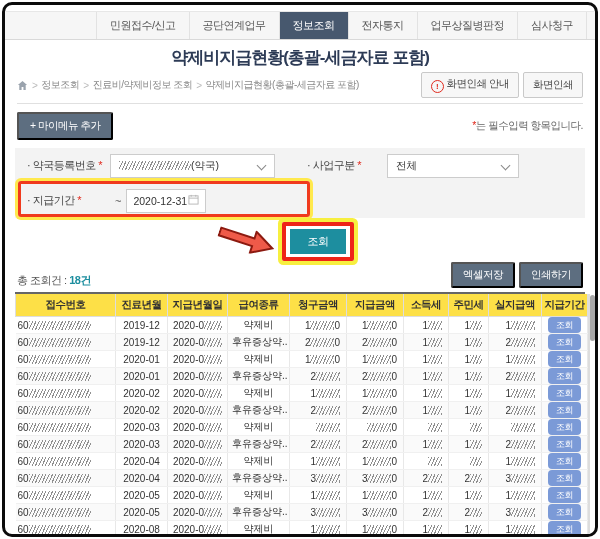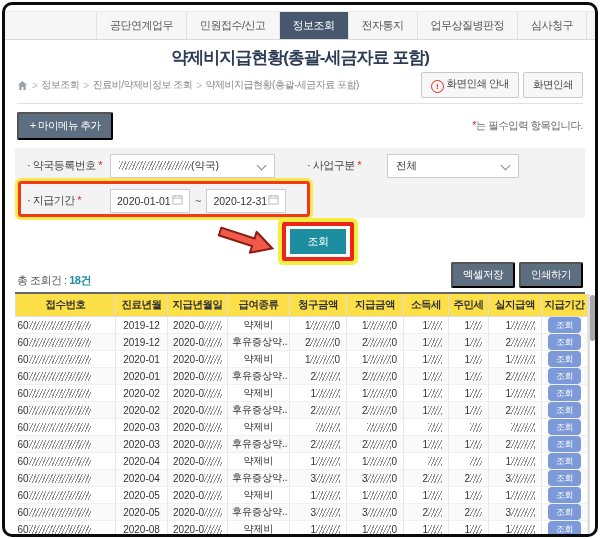--- a/index.html
+++ b/index.html
@@ -70,22 +70,22 @@
   .rowbtn{display:inline-block;background:#7b9ad7;color:#fff;font-size:9px;padding:1.5px 8px;border-radius:4px;cursor:pointer;letter-spacing:-0.5px;}
   .vscroll{width:9px;background:#f3f3f3;border:1px solid #ddd;border-top:none;position:relative;box-sizing:border-box;}
   .vthumb{position:absolute;top:1px;left:1px;width:5px;height:46px;background:#a8a8a8;border-radius:3px;cursor:pointer;}
 </style>
 </head>
 <body>
 
 <div class="frame">
 
   <div class="tabbar">
+    <div class="tab">민원접수/신고</div>
     <div class="tab">공단연계업무</div>
-    <div class="tab">민원접수/신고</div>
     <div class="tab active">정보조회</div>
     <div class="tab">전자통지</div>
     <div class="tab">업무상질병판정</div>
     <div class="tab">심사청구</div>
   </div>
 
   <div class="title">약제비지급현황(총괄-세금자료 포함)</div>
 
   <div class="crumbrow">
     <div class="crumb">
@@ -121,29 +121,20 @@
         <span class="caret"></span>
       </div>
       <div class="flabel2"><span>· 사업구분</span> <span class="red">*</span></div>
       <div class="fselect fselect2">
         <span>전체</span>
         <span class="caret"></span>
       </div>
     </div>
     <div class="frow">
       <div class="flabel"><span>· 지급기간</span> <span class="red">*</span></div>
-      <div class="dateinput">
-        <span>2020-01-01</span>
-        <span><svg width="11" height="11" viewBox="0 0 12 12">
-              <rect x="1" y="2" width="10" height="9" fill="none" stroke="#b5b5b5"></rect>
-              <line x1="1" y1="4.5" x2="11" y2="4.5" stroke="#b5b5b5"></line>
-              <line x1="3.5" y1="1" x2="3.5" y2="3" stroke="#b5b5b5"></line>
-              <line x1="8.5" y1="1" x2="8.5" y2="3" stroke="#b5b5b5"></line>
-            </svg></span>
-      </div>
       <span class="tilde">~</span>
       <div class="dateinput">
         <span>2020-12-31</span>
         <span><svg width="11" height="11" viewBox="0 0 12 12">
               <rect x="1" y="2" width="10" height="9" fill="none" stroke="#b5b5b5"></rect>
               <line x1="1" y1="4.5" x2="11" y2="4.5" stroke="#b5b5b5"></line>
               <line x1="3.5" y1="1" x2="3.5" y2="3" stroke="#b5b5b5"></line>
               <line x1="8.5" y1="1" x2="8.5" y2="3" stroke="#b5b5b5"></line>
             </svg></span>
       </div>

